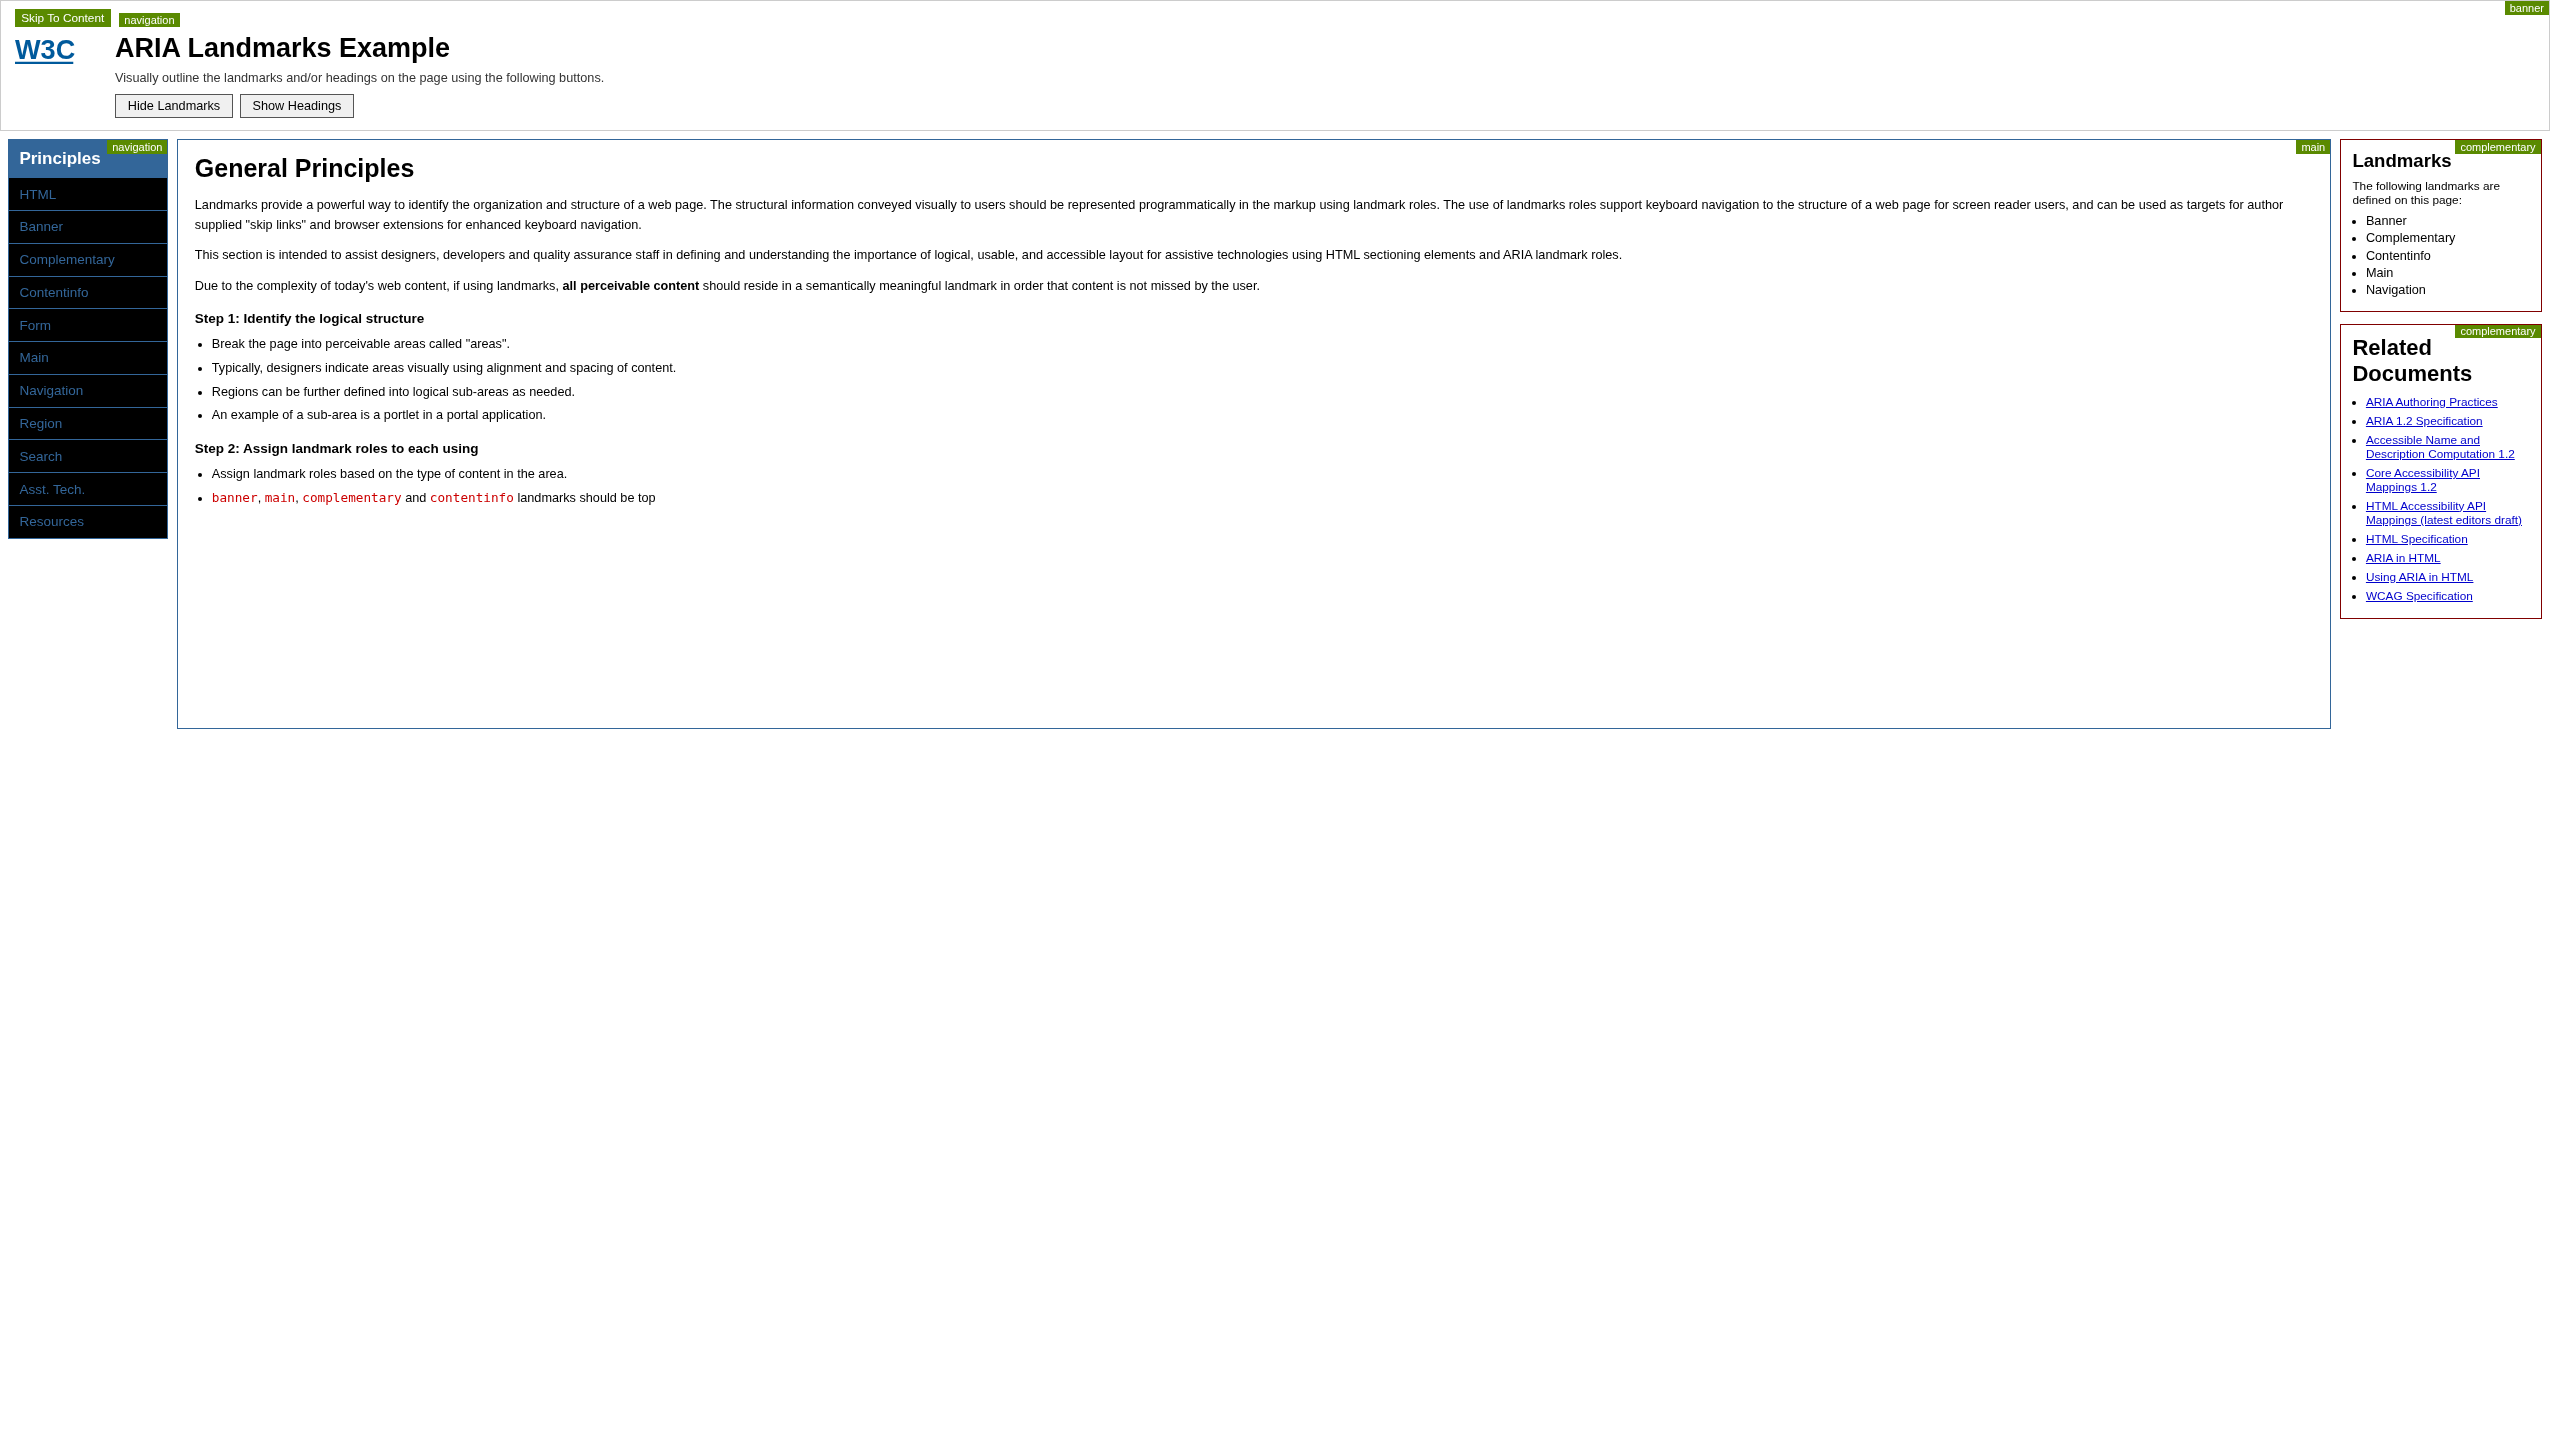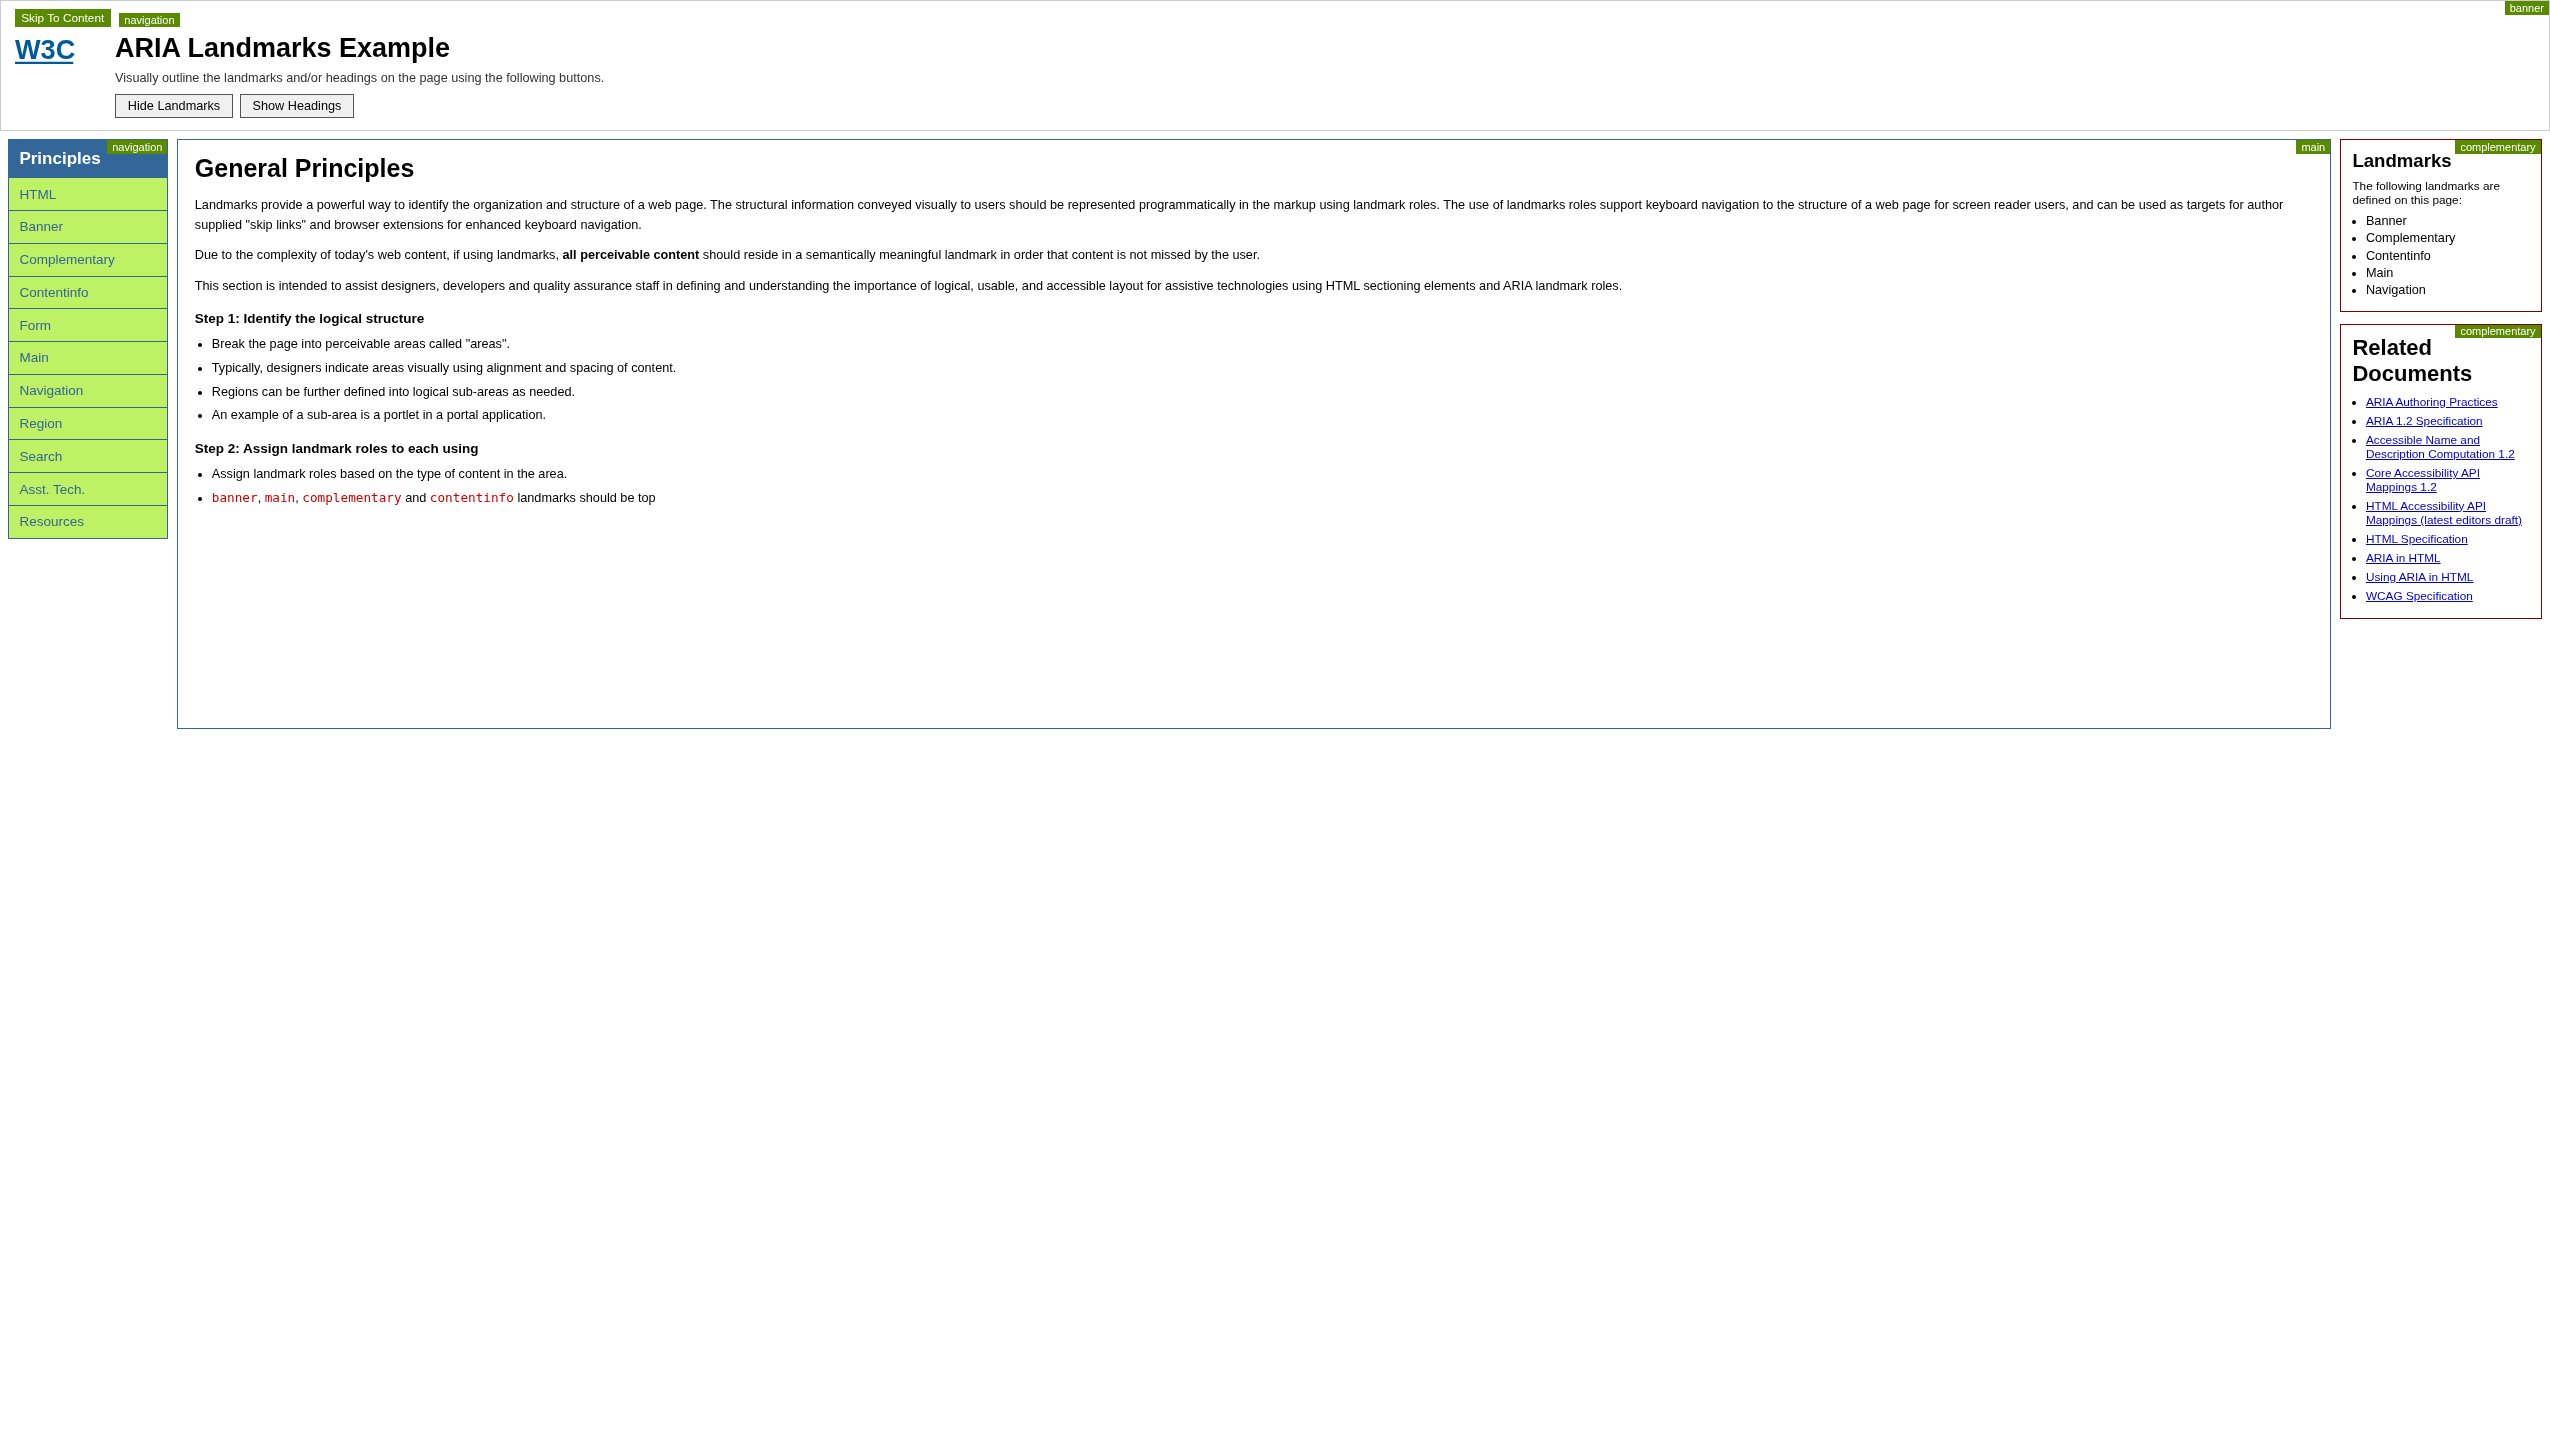--- a/index.html
+++ b/index.html
@@ -107,21 +107,21 @@
       font-size: 17px;
       font-weight: bold;
       padding: 8.4px 10px;
     }
     .nav-item {
       border-top: 0.8px solid #336699;
       padding: 8.4px 10px;
       font-size: 13.5px;
       color: #336699;
       cursor: pointer;
-      background: #bef264;
+      background: #000000;
     }
 
     
     #main-content {
       flex: 1;
       border: 1.7px solid #336699;
       margin: 8.4px 8.4px 0 8.4px;
       padding: 13.5px 17px;
       position: relative;
       background: #fff;
@@ -277,25 +277,25 @@
     <div class="nav-item">Search</div>
     <div class="nav-item">Asst. Tech.</div>
     <div class="nav-item">Resources</div>
   </nav>
 
   <main id="main-content">
     <span id="main-label">main</span>
     <h1 class="main-heading">General Principles</h1>
 
     <p class="main-para">Landmarks provide a powerful way to identify the organization and structure of a web page. The structural information conveyed visually to users should be represented programmatically in the markup using landmark roles. The use of landmarks roles support keyboard navigation to the structure of a web page for screen reader users, and can be used as targets for author supplied "skip links" and browser extensions for enhanced keyboard navigation.</p>
+    <p class="main-para">This section is intended to assist designers, developers and quality assurance staff in defining and understanding the importance of logical, usable, and accessible layout for assistive technologies using HTML sectioning elements and ARIA landmark roles.</p>
+
     <p class="main-para">
       <span>Due to the complexity of today's web content, if using landmarks, </span><strong>all perceivable content</strong><span> should reside in a semantically meaningful landmark in order that content is not missed by the user.</span>
     </p>
-
-    <p class="main-para">This section is intended to assist designers, developers and quality assurance staff in defining and understanding the importance of logical, usable, and accessible layout for assistive technologies using HTML sectioning elements and ARIA landmark roles.</p>
 
     <div class="step-heading">Step 1: Identify the logical structure</div>
     <ul class="bullet-list">
       <li>Break the page into perceivable areas called "areas".</li>
       <li>Typically, designers indicate areas visually using alignment and spacing of content.</li>
       <li>Regions can be further defined into logical sub-areas as needed.</li>
       <li>An example of a sub-area is a portlet in a portal application.</li>
     </ul>
 
     <div class="step-heading">Step 2: Assign landmark roles to each using</div>

